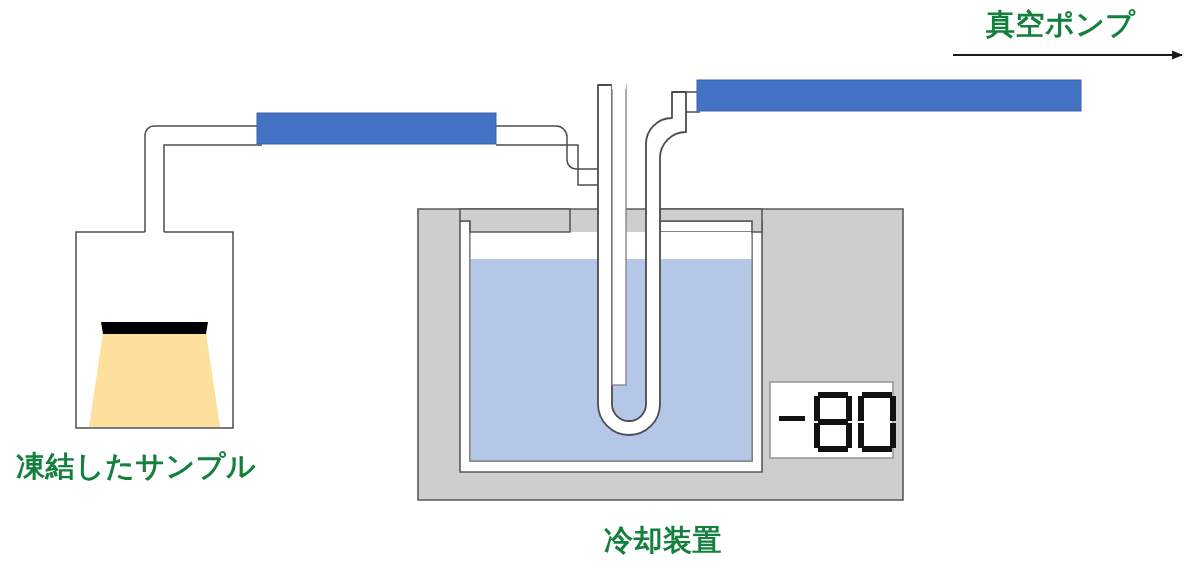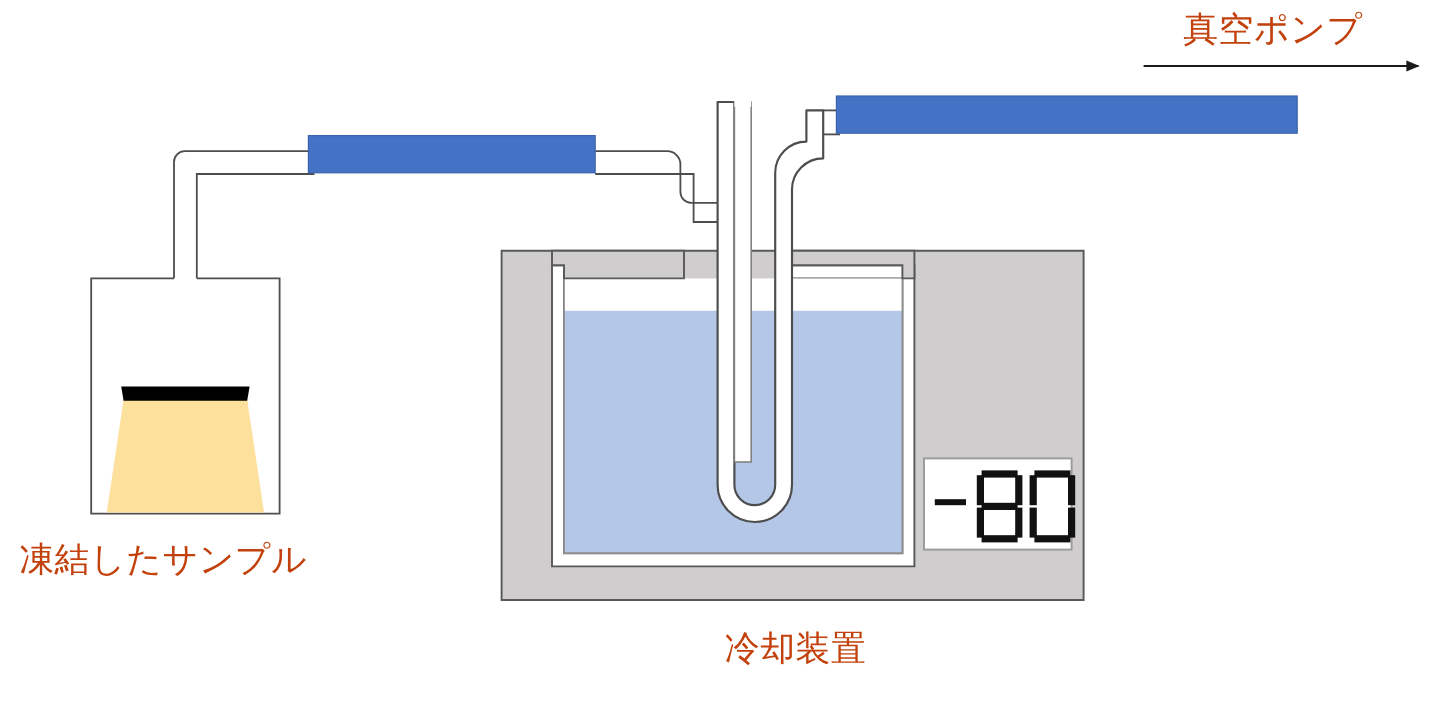--- a/index.html
+++ b/index.html
@@ -20,23 +20,23 @@
   }
   #scene {
     position: absolute;
     left: 0;
     top: 0;
     width: 1200px;
     height: 585px;
   }
   .label {
     position: absolute;
-    color: #c2410c;
+    color: #15803d;
     white-space: nowrap;
-    font-weight: 400;
+    font-weight: 700;
     letter-spacing: 0.5px;
   }
   #label-vacuum-pump {
     left: 986px;
     top: 5px;
     font-size: 29px;
   }
   #label-frozen-sample {
     left: 16px;
     top: 447px;

